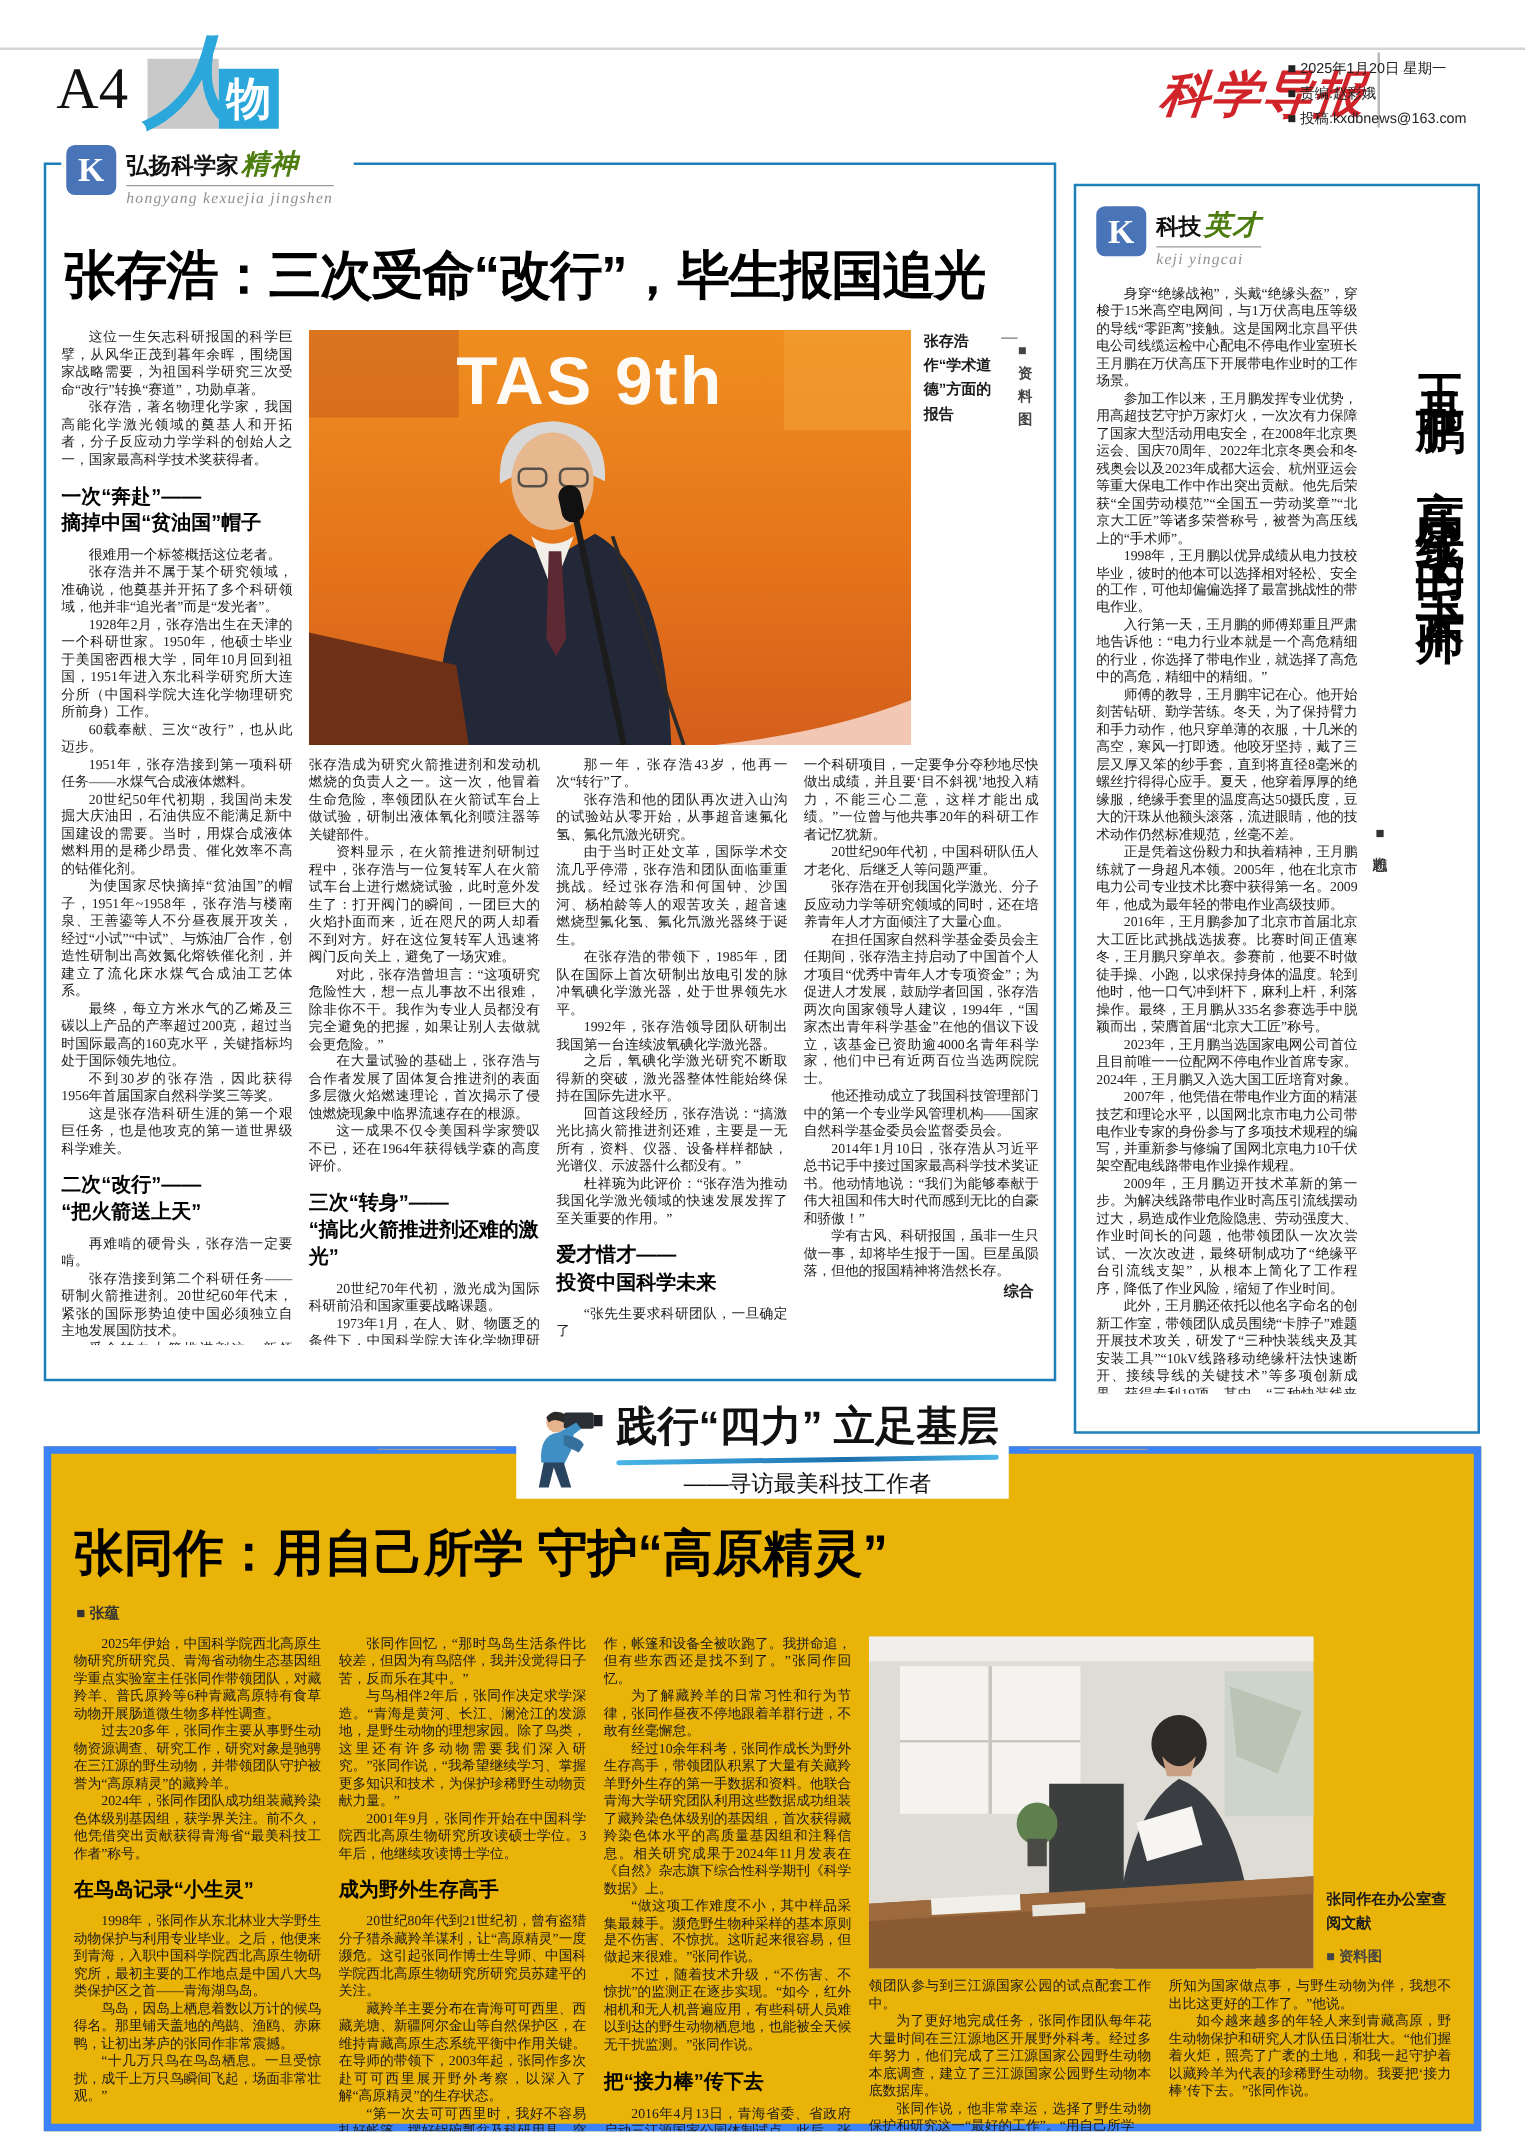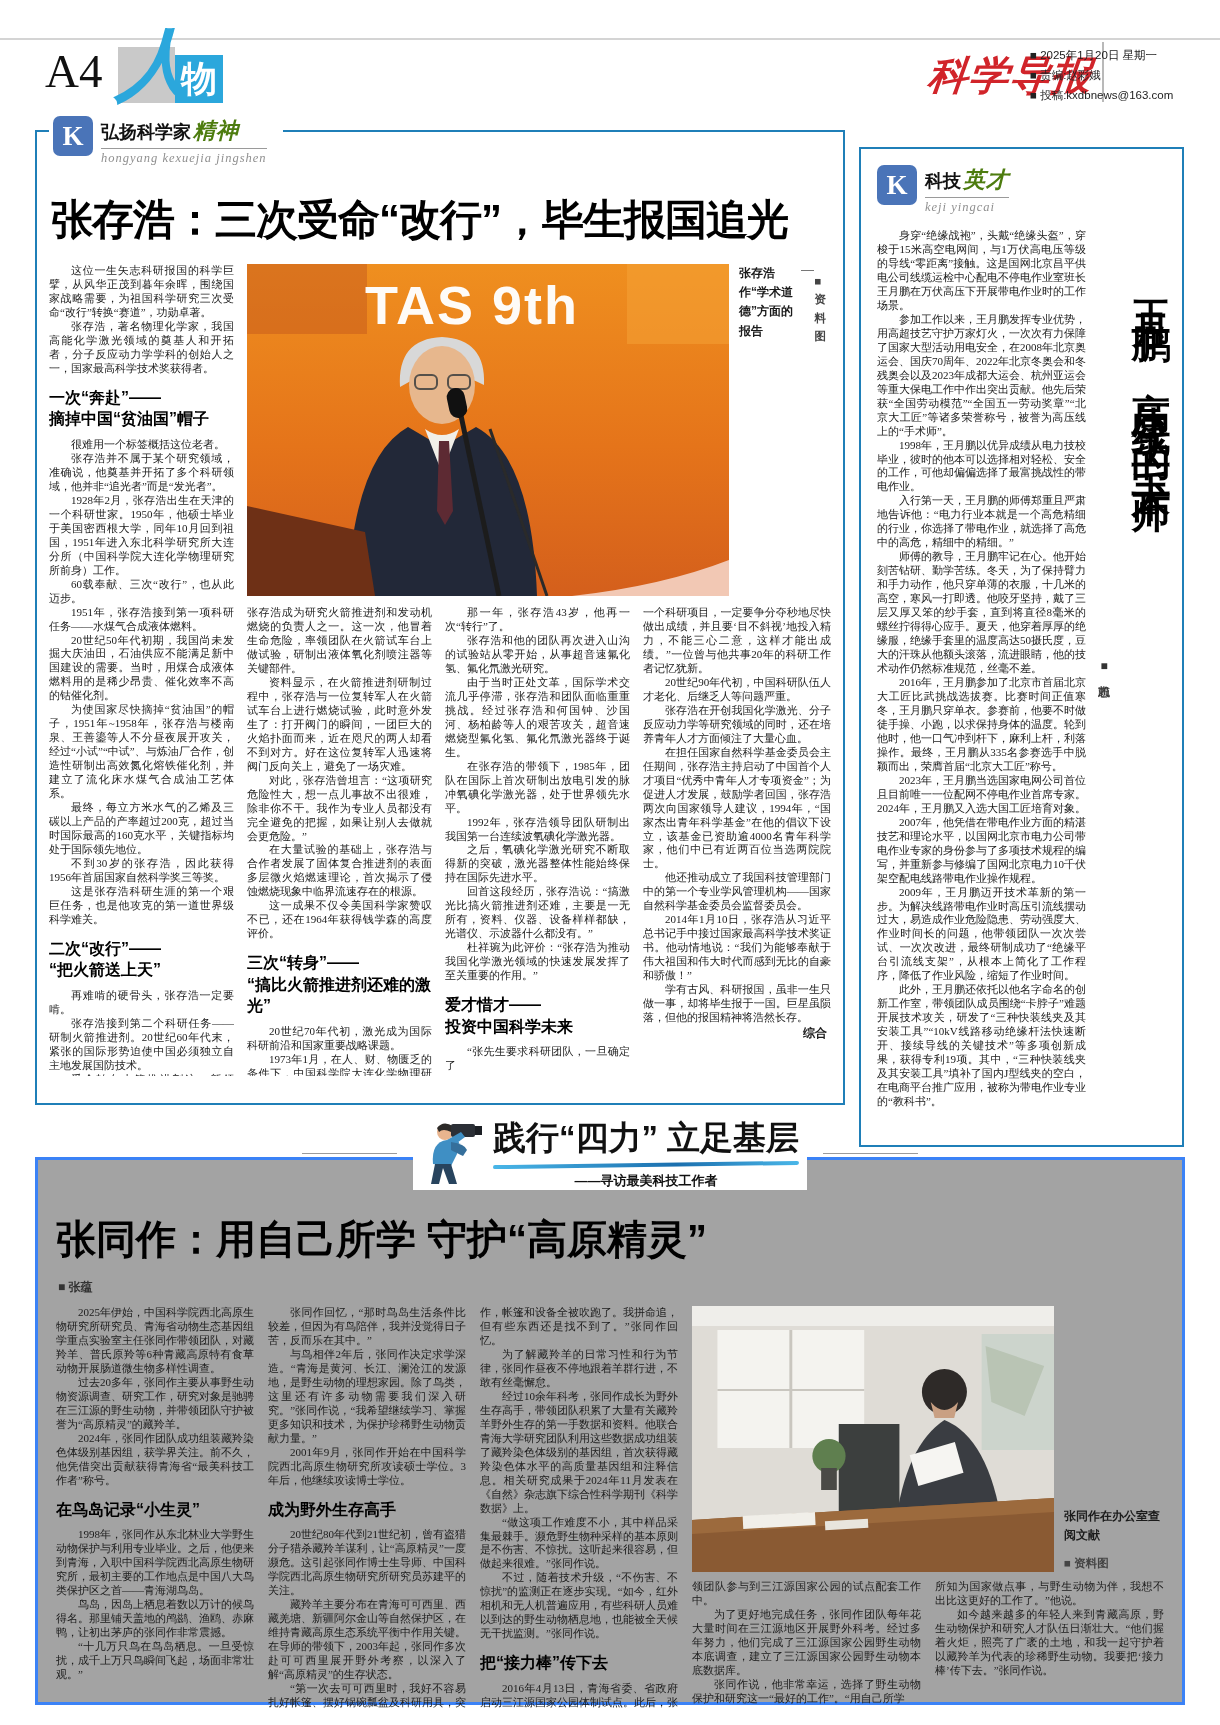--- a/index.html
+++ b/index.html
@@ -58,30 +58,30 @@
   .panel { position:relative; width:325px; height:1000px; border:2px solid #1f7fb8; margin-top:17px;
            padding:16px 10px 10px 16px; background:#fff; }
   .panel-content { display:flex; gap:8px; height:calc(100% - 84px); margin-top:14px; }
   .panel-text { flex:1; overflow:hidden; min-width:0; }
   .panel-byline { writing-mode:vertical-rl; font-size:12px; color:#333; flex:none; width:18px;
                   margin-top:430px; font-family:"Liberation Sans",sans-serif; }
   .panel-title-v { writing-mode:vertical-rl; flex:none; width:52px; margin-top:40px;
                    font-family:"Liberation Serif",serif; font-weight:900; font-size:39px;
                    letter-spacing:13px; line-height:1.1; color:#000; }
   
-  .bottom-box { position:relative; margin:10px 35px 16px; height:548px; border:3px solid #3b82f6;
-                padding:0 18px; background:#a3a3a3; }
+  .bottom-box { position:relative; margin:10px 35px 16px; height:548px; border:6px solid #3b82f6;
+                padding:0 18px; background:#eab308; }
   .banner { position:absolute; top:-44px; left:0; right:0; display:flex; align-items:center;
             justify-content:center; gap:16px; }
   .banner-line { width:95px; height:1px; background:#9b9b9b; }
   .banner-center { background:#fff; padding:0 8px; display:flex; align-items:center; gap:10px; }
   .banner-text { text-align:center; }
   .banner-l1 { font-family:"Liberation Sans",sans-serif; font-weight:900; font-size:33px; color:#111; }
   .banner-underline { height:4px; margin-top:2px; background:linear-gradient(90deg,#49b6e8,#1b6fae 60%,#49b6e8); transform:skewY(-0.8deg); border-radius:2px; }
-  .banner-l2 { font-family:"Liberation Sans",sans-serif; font-weight:bold; font-size:13px; margin-top:5px; color:#111; }
+  .banner-l2 { font-family:"Liberation Sans",sans-serif; font-weight:normal; font-size:18px; margin-top:5px; color:#111; }
   .cameraman { width:62px; height:66px; flex:none; }
   .a3title { margin:52px 0 12px; font-family:"Liberation Sans",sans-serif; font-weight:900;
              font-size:40px; color:#000; white-space:nowrap; }
   .a3byline { font-size:12px; font-family:"Liberation Sans",sans-serif; color:#333; margin:0 0 10px 2px; font-weight:bold; }
   .a3body { display:flex; gap:14px; height:calc(100% - 140px); overflow:hidden; }
   .a3col { width:198px; flex:none; overflow:hidden; }
   .a3right { flex:1; display:flex; flex-direction:column; min-width:0; }
   .photo2-row { display:flex; gap:10px; height:266px; flex:none; }
   .photo2 { flex:1; position:relative; overflow:hidden; }
   .photo2 svg { display:block; width:100%; height:100%; }
@@ -247,20 +247,21 @@
         <div class="badge-pinyin">keji  yingcai</div>
       </div>
     </div>
     <div class="panel-content">
       <div class="panel-text">
           <p class="para">身穿“绝缘战袍”，头戴“绝缘头盔”，穿梭于15米高空电网间，与1万伏高电压等级的导线“零距离”接触。这是国网北京昌平供电公司线缆运检中心配电不停电作业室班长王月鹏在万伏高压下开展带电作业时的工作场景。</p>
           <p class="para">参加工作以来，王月鹏发挥专业优势，用高超技艺守护万家灯火，一次次有力保障了国家大型活动用电安全，在2008年北京奥运会、国庆70周年、2022年北京冬奥会和冬残奥会以及2023年成都大运会、杭州亚运会等重大保电工作中作出突出贡献。他先后荣获“全国劳动模范”“全国五一劳动奖章”“北京大工匠”等诸多荣誉称号，被誉为高压线上的“手术师”。</p>
           <p class="para">1998年，王月鹏以优异成绩从电力技校毕业，彼时的他本可以选择相对轻松、安全的工作，可他却偏偏选择了最富挑战性的带电作业。</p>
           <p class="para">入行第一天，王月鹏的师傅郑重且严肃地告诉他：“电力行业本就是一个高危精细的行业，你选择了带电作业，就选择了高危中的高危，精细中的精细。”</p>
           <p class="para">师傅的教导，王月鹏牢记在心。他开始刻苦钻研、勤学苦练。冬天，为了保持臂力和手力动作，他只穿单薄的衣服，十几米的高空，寒风一打即透。他咬牙坚持，戴了三层又厚又笨的纱手套，直到将直径8毫米的螺丝拧得得心应手。夏天，他穿着厚厚的绝缘服，绝缘手套里的温度高达50摄氏度，豆大的汗珠从他额头滚落，流进眼睛，他的技术动作仍然标准规范，丝毫不差。</p>
+          <p class="para">正是凭着这份毅力和执着精神，王月鹏练就了一身超凡本领。2005年，他在北京市电力公司专业技术比赛中获得第一名。2009年，他成为最年轻的带电作业高级技师。</p>
           <p class="para">2016年，王月鹏参加了北京市首届北京大工匠比武挑战选拔赛。比赛时间正值寒冬，王月鹏只穿单衣。参赛前，他要不时做徒手操、小跑，以求保持身体的温度。轮到他时，他一口气冲到杆下，麻利上杆，利落操作。最终，王月鹏从335名参赛选手中脱颖而出，荣膺首届“北京大工匠”称号。</p>
           <p class="para">2023年，王月鹏当选国家电网公司首位且目前唯一一位配网不停电作业首席专家。2024年，王月鹏又入选大国工匠培育对象。</p>
           <p class="para">2007年，他凭借在带电作业方面的精湛技艺和理论水平，以国网北京市电力公司带电作业专家的身份参与了多项技术规程的编写，并重新参与修编了国网北京电力10千伏架空配电线路带电作业操作规程。</p>
           <p class="para">2009年，王月鹏迈开技术革新的第一步。为解决线路带电作业时高压引流线摆动过大，易造成作业危险隐患、劳动强度大、作业时间长的问题，他带领团队一次次尝试、一次次改进，最终研制成功了“绝缘平台引流线支架”，从根本上简化了工作程序，降低了作业风险，缩短了作业时间。</p>
           <p class="para">此外，王月鹏还依托以他名字命名的创新工作室，带领团队成员围绕“卡脖子”难题开展技术攻关，研发了“三种快装线夹及其安装工具”“10kV线路移动绝缘杆法快速断开、接续导线的关键技术”等多项创新成果，获得专利19项。其中，“三种快装线夹及其安装工具”填补了国内J型线夹的空白，在电商平台推广应用，被称为带电作业专业的“教科书”。</p>
         </div>
       <div class="panel-byline">■ 赖志凯</div>
       <div class="panel-title-v">王月鹏：高压线上的『手术师』</div>
     </div>
   </div>

